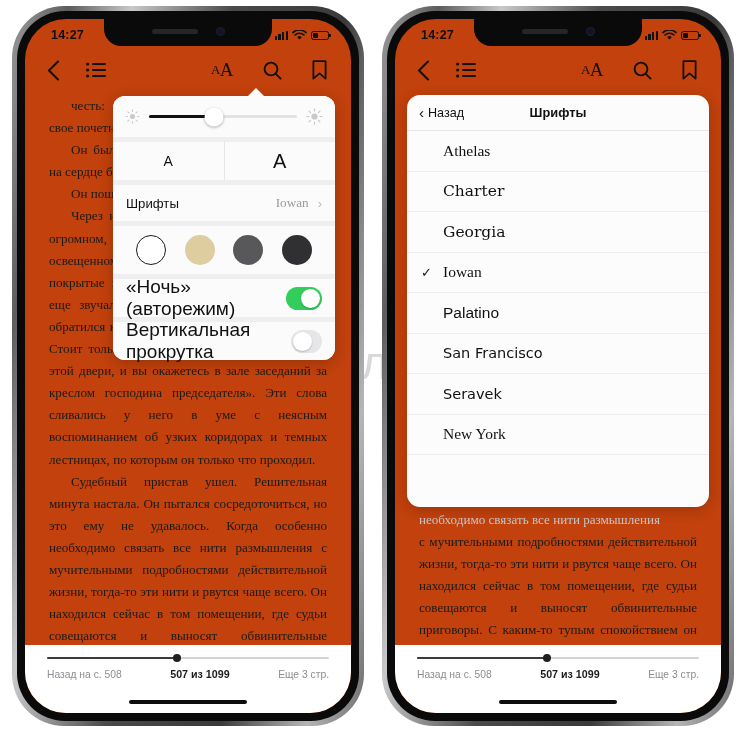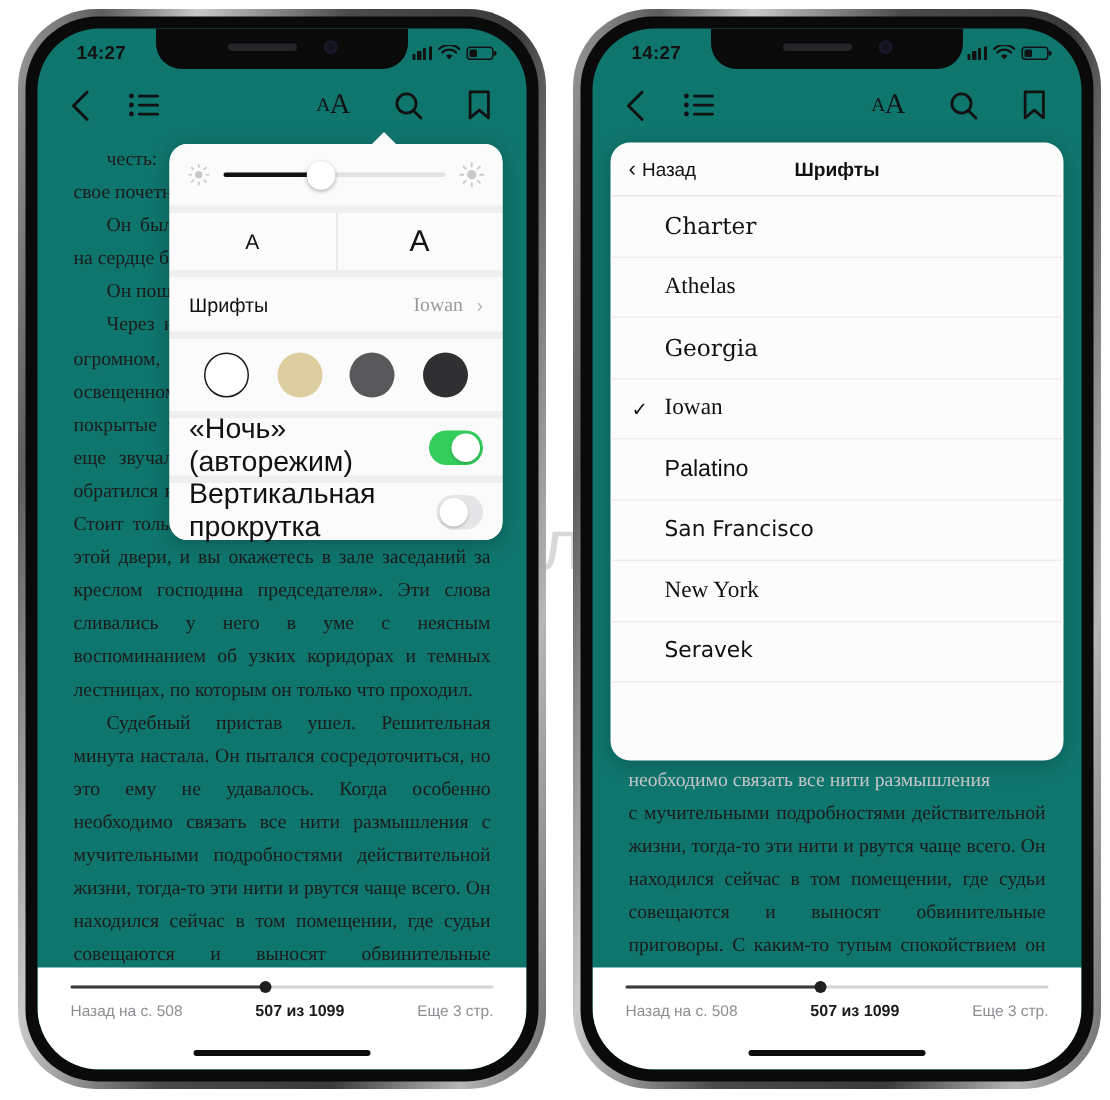--- a/index.html
+++ b/index.html
@@ -40,21 +40,21 @@
   .phone-inner {
     width: 100%; height: 100%;
     border-radius: 48px;
     background: #0a0a0a;
     padding: 8px;
   }
   .screen {
     position: relative;
     width: 100%; height: 100%;
     border-radius: 41px;
-    background: #0f766e;
+    background: #c2410c;
     overflow: hidden;
   }
 
   
   .notch {
     position: absolute; left: 50%; top: 0;
     transform: translateX(-50%);
     width: 168px; height: 27px;
     background: #0a0a0a;
     border-bottom-left-radius: 17px;
@@ -496,49 +496,49 @@
           <div class="fp-header">
             <div class="fp-back">
               <span class="caret">‹</span>
               <span>Назад</span>
             </div>
             <div class="fp-title">Шрифты</div>
           </div>
           <div class="fp-list">
             <div class="fp-item">
               <span class="fp-check"></span>
+              <span class="fp-name f-athelas">Athelas</span>
+            </div>
+            <div class="fp-item">
+              <span class="fp-check"></span>
               <span class="fp-name f-charter">Charter</span>
-            </div>
-            <div class="fp-item">
-              <span class="fp-check"></span>
-              <span class="fp-name f-athelas">Athelas</span>
             </div>
             <div class="fp-item">
               <span class="fp-check"></span>
               <span class="fp-name f-georgia">Georgia</span>
             </div>
             <div class="fp-item">
               <span class="fp-check">✓</span>
               <span class="fp-name f-iowan">Iowan</span>
             </div>
             <div class="fp-item">
               <span class="fp-check"></span>
               <span class="fp-name f-palatino">Palatino</span>
             </div>
             <div class="fp-item">
               <span class="fp-check"></span>
               <span class="fp-name f-sf">San Francisco</span>
             </div>
             <div class="fp-item">
               <span class="fp-check"></span>
+              <span class="fp-name f-seravek">Seravek</span>
+            </div>
+            <div class="fp-item">
+              <span class="fp-check"></span>
               <span class="fp-name f-ny">New York</span>
-            </div>
-            <div class="fp-item">
-              <span class="fp-check"></span>
-              <span class="fp-name f-seravek">Seravek</span>
             </div>
           </div>
         </div>
 
         <div class="readerbar">
           <div class="progress">
             <div class="fill"></div>
             <div class="knob"></div>
           </div>
           <div class="prow">

